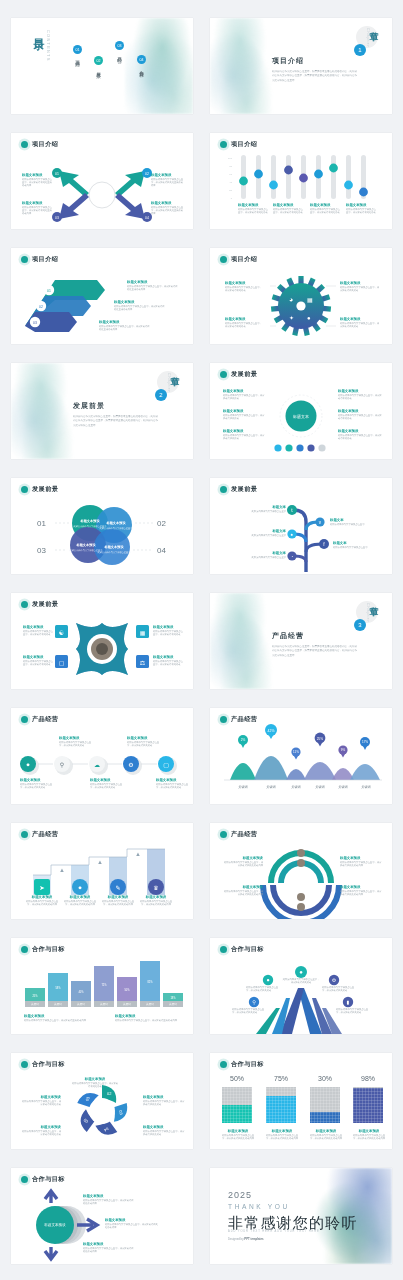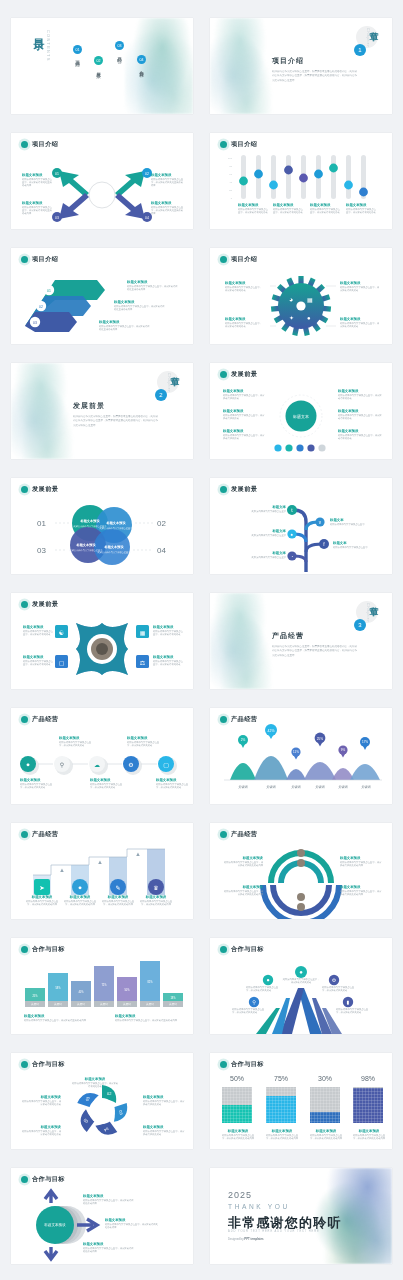--- a/index.html
+++ b/index.html
@@ -63,21 +63,21 @@
   
   .ty-wc{position:absolute;right:0;top:0;width:82px;height:96px;
     background:
       radial-gradient(ellipse at 70% 20%,rgba(110,140,200,.75),transparent 50%),
       radial-gradient(ellipse at 45% 55%,rgba(95,170,160,.7),transparent 52%),
       radial-gradient(ellipse at 80% 75%,rgba(120,160,195,.7),transparent 50%),
       radial-gradient(ellipse at 55% 90%,rgba(140,190,150,.6),transparent 50%);
     filter:blur(1px);}
   .ty-year{position:absolute;left:18px;top:22px;font-size:9px;color:#6f7c86;letter-spacing:1px;}
   .ty-en{position:absolute;left:18px;top:35px;font-size:6.6px;color:#8fa7b5;letter-spacing:2.6px;}
-  .ty-cn{position:absolute;left:18px;top:46px;font-size:13px;font-weight:bold;color:#1f2c34;letter-spacing:1.2px;}
+  .ty-cn{position:absolute;left:18px;top:46px;font-size:15px;font-weight:normal;color:#1f2c34;letter-spacing:1.2px;}
   .ty-s1{position:absolute;left:18px;top:62px;font-size:2.6px;color:#b2bcc3;letter-spacing:.9px;}
   .ty-s2{position:absolute;left:18px;top:69px;font-size:2.8px;color:#9aa4ab;}
   .ty-s2 b{color:#6e7a82;}
   svg{display:block;overflow:visible;}
 </style>
 </head>
 <body>
 
 <div id="grid">
 

